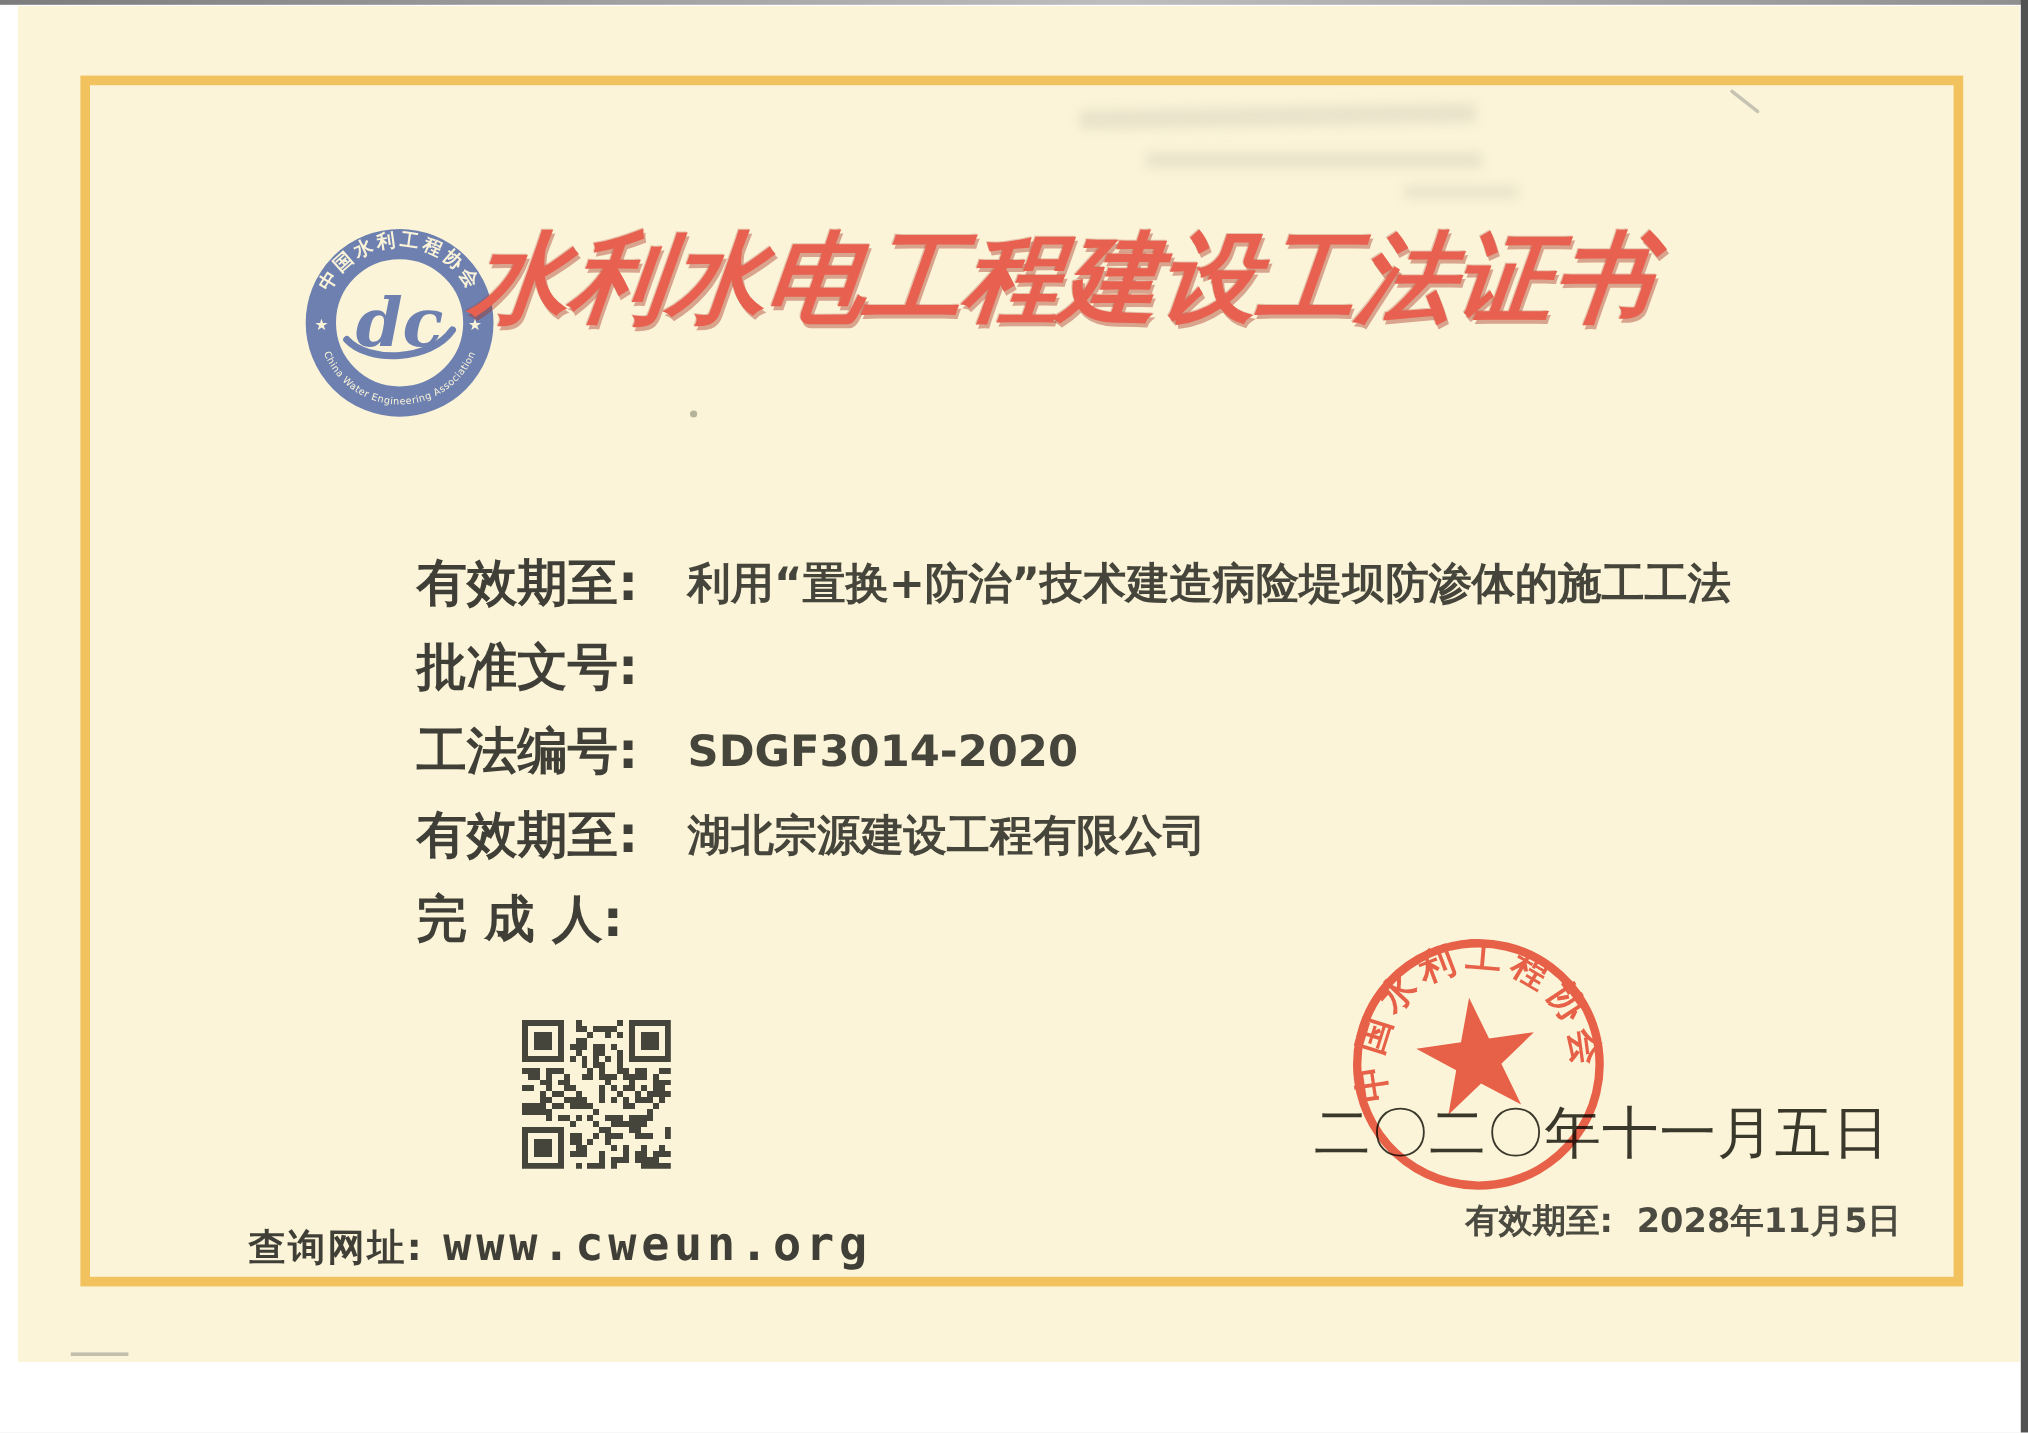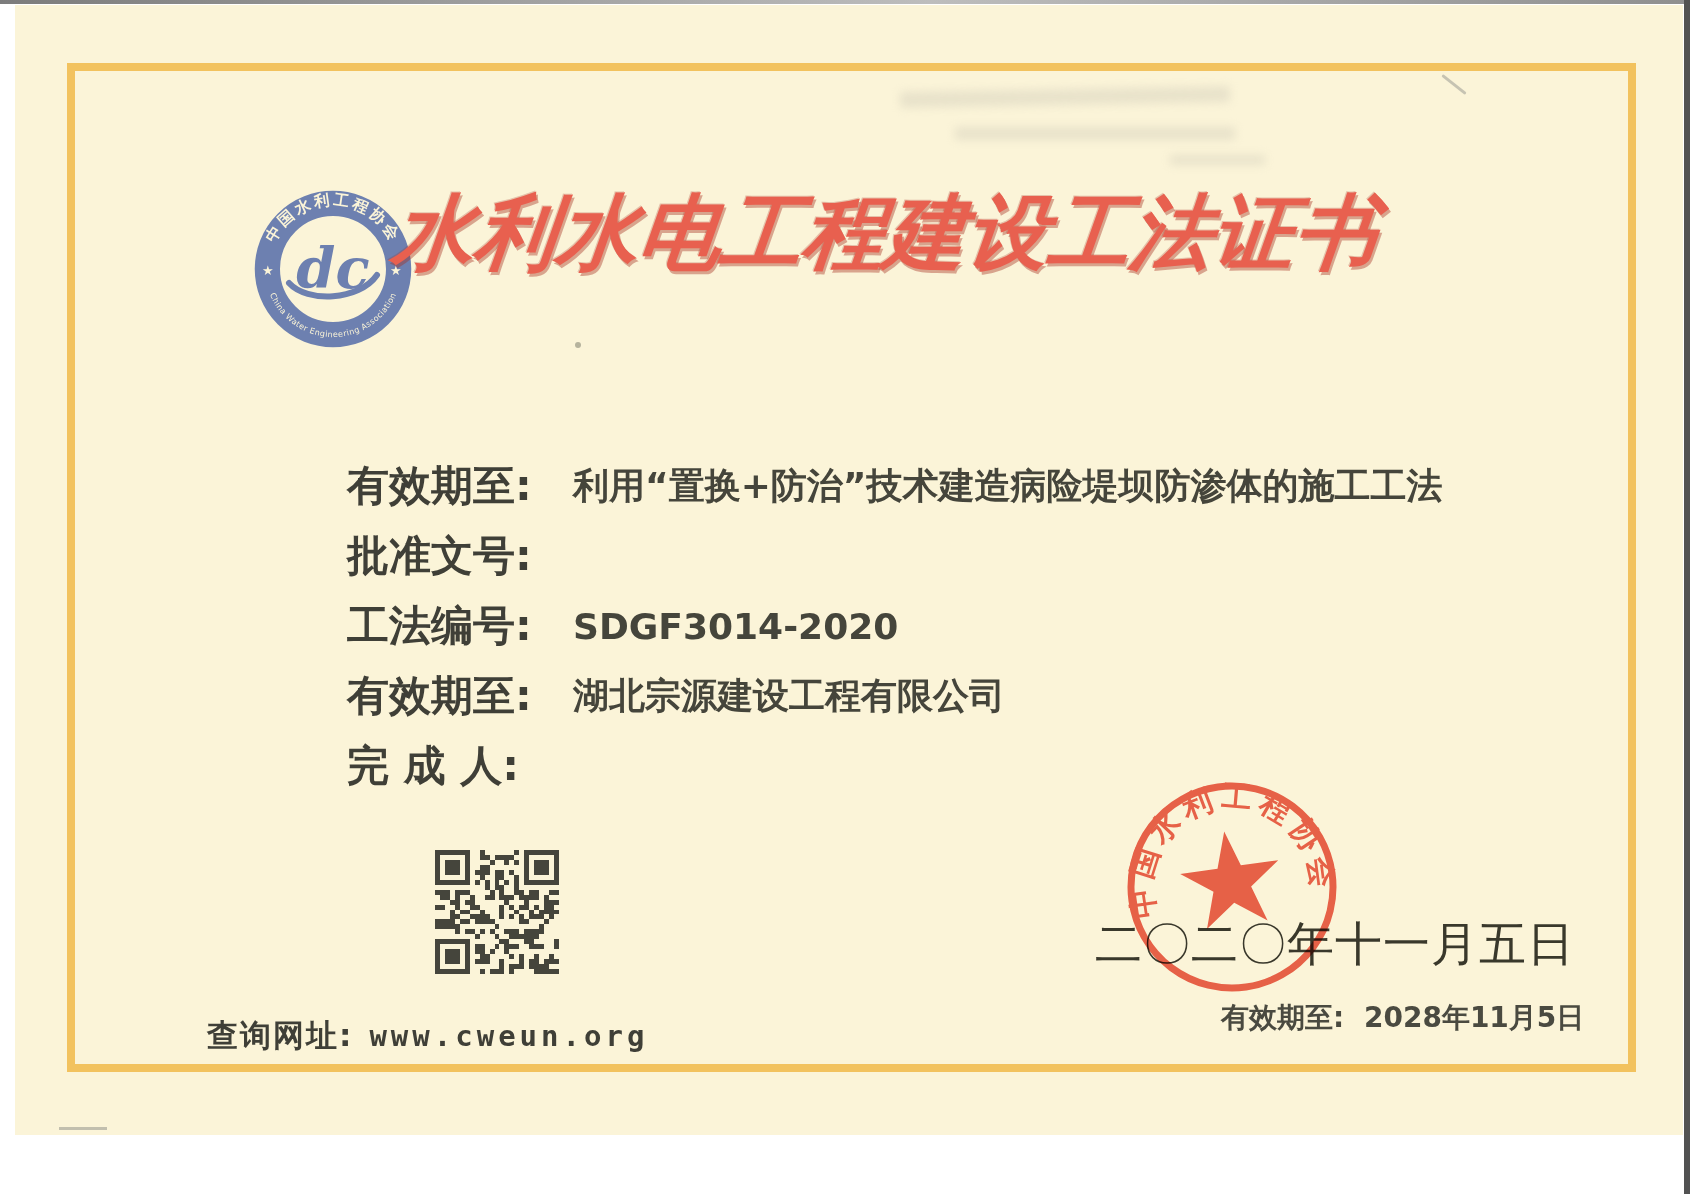--- a/index.html
+++ b/index.html
@@ -57,21 +57,21 @@
   .issue-date { position:absolute; left:1080px; top:908px; width:330px; text-align:center;
                 font-size:47px; color:#3a3a32; letter-spacing:1px; mix-blend-mode:multiply;
                 white-space:nowrap; z-index:5; }
   .validity { position:absolute; left:1206px; top:994px; font-size:28px; font-weight:bold;
               color:#4a4a40; white-space:nowrap;text-align:right; }
   .validity .v-value { margin-left:10px; }
 
   
   .url-row { position:absolute; left:192px; top:1010px; display:flex; align-items:baseline; white-space:nowrap; }
   .url-label { font-size:31px; font-weight:bold; color:#3f3f37; letter-spacing:2px; }
-  .url-value { font-size:29px; font-weight:bold; color:#3f3f37; margin-left:16px;
+  .url-value { font-size:39px; font-weight:bold; color:#3f3f37; margin-left:16px;
                font-family:"DejaVu Sans Mono","Liberation Mono",monospace; letter-spacing:4px; }
 </style>
 </head>
 <body>
 
 <div class="page">
   <div class="scan-top"></div>
   <div class="scan-right"></div>
 
   <div class="cert">

